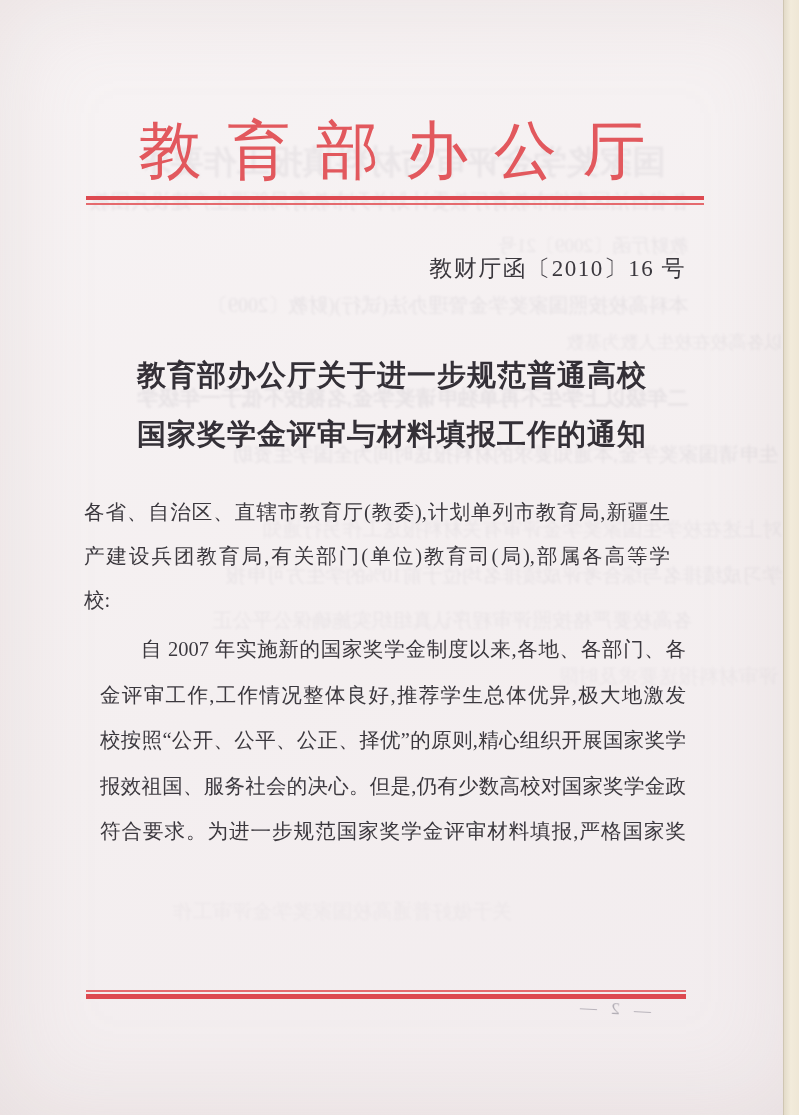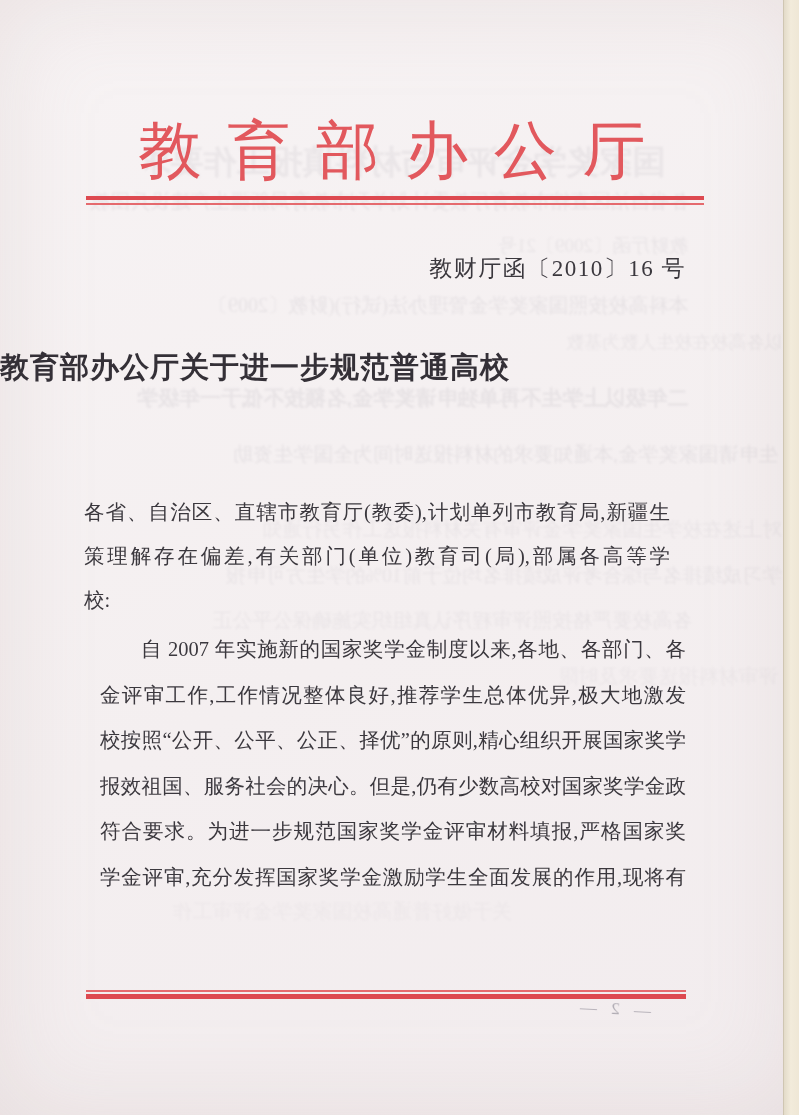--- a/index.html
+++ b/index.html
@@ -29,21 +29,21 @@
   .rule-top .bar-thin  { height:2px; background:#e56a6e; margin-top:3px; }
   .rule-bottom { top:990px; width:600px; }
   .rule-bottom .bar-thin  { height:2px; background:#e56a6e; margin-bottom:2px; }
   .rule-bottom .bar-thick { height:5px; background:#dd4950; }
 
   .doc-number {
     position:absolute; top:253px; right:113px;
     font-size:23px; color:#3b383e; letter-spacing:1.5px; white-space:nowrap;margin-left:16px;
   }
   .doc-title {
-    position:absolute; top:338px; left:0; right:15px; 
+    position:absolute; top:346px; left:0; right:15px; text-align:center;
     font-family:"Liberation Sans","DejaVu Sans",sans-serif;
     font-weight:700; font-size:29px; color:#343037;
   }
   .doc-title .t-line { line-height:59px; letter-spacing:1px; white-space:nowrap; }
 
   .salutation {
     position:absolute; left:84px; top:490px; width:586px;
     font-size:20.5px; color:#3b383e;
   }
   .salutation .line { line-height:44px; height:44px; overflow:hidden; }
@@ -105,35 +105,35 @@
 
   <div class="rule rule-top">
     <div class="bar-thick"></div>
     <div class="bar-thin"></div>
   </div>
 
   <div class="doc-number">教财厅函〔2010〕16 号</div>
 
   <div class="doc-title">
     <div class="t-line">教育部办公厅关于进一步规范普通高校</div>
+    <div class="t-line">国家奖学金评审与材料填报工作的通知</div>
   </div>
 
   <div class="salutation">
     <div class="line just">各省、自治区、直辖市教育厅(教委),计划单列市教育局,新疆生</div>
-    <div class="line just">策理解存在偏差,有关部门(单位)教育司(局),部属各高等学</div>
+    <div class="line just">产建设兵团教育局,有关部门(单位)教育司(局),部属各高等学</div>
     <div class="line">校:</div>
   </div>
 
   <div class="body-text">
     <div class="line just indent">自 2007 年实施新的国家奖学金制度以来,各地、各部门、各高</div>
     <div class="line just">金评审工作,工作情况整体良好,推荐学生总体优异,极大地激发</div>
     <div class="line just">校按照“公开、公平、公正、择优”的原则,精心组织开展国家奖学</div>
     <div class="line just">报效祖国、服务社会的决心。但是,仍有少数高校对国家奖学金政</div>
     <div class="line just">符合要求。为进一步规范国家奖学金评审材料填报,严格国家奖</div>
-    <div class="line just">学金评审,充分发挥国家奖学金激励学生全面发展的作用,现将有</div>
   </div>
 
   <div class="rule rule-bottom">
     <div class="bar-thin"></div>
     <div class="bar-thick"></div>
   </div>
 
   <div class="page-num-bleed">— 2 —</div>
 
   <div class="edge-strip"></div>

